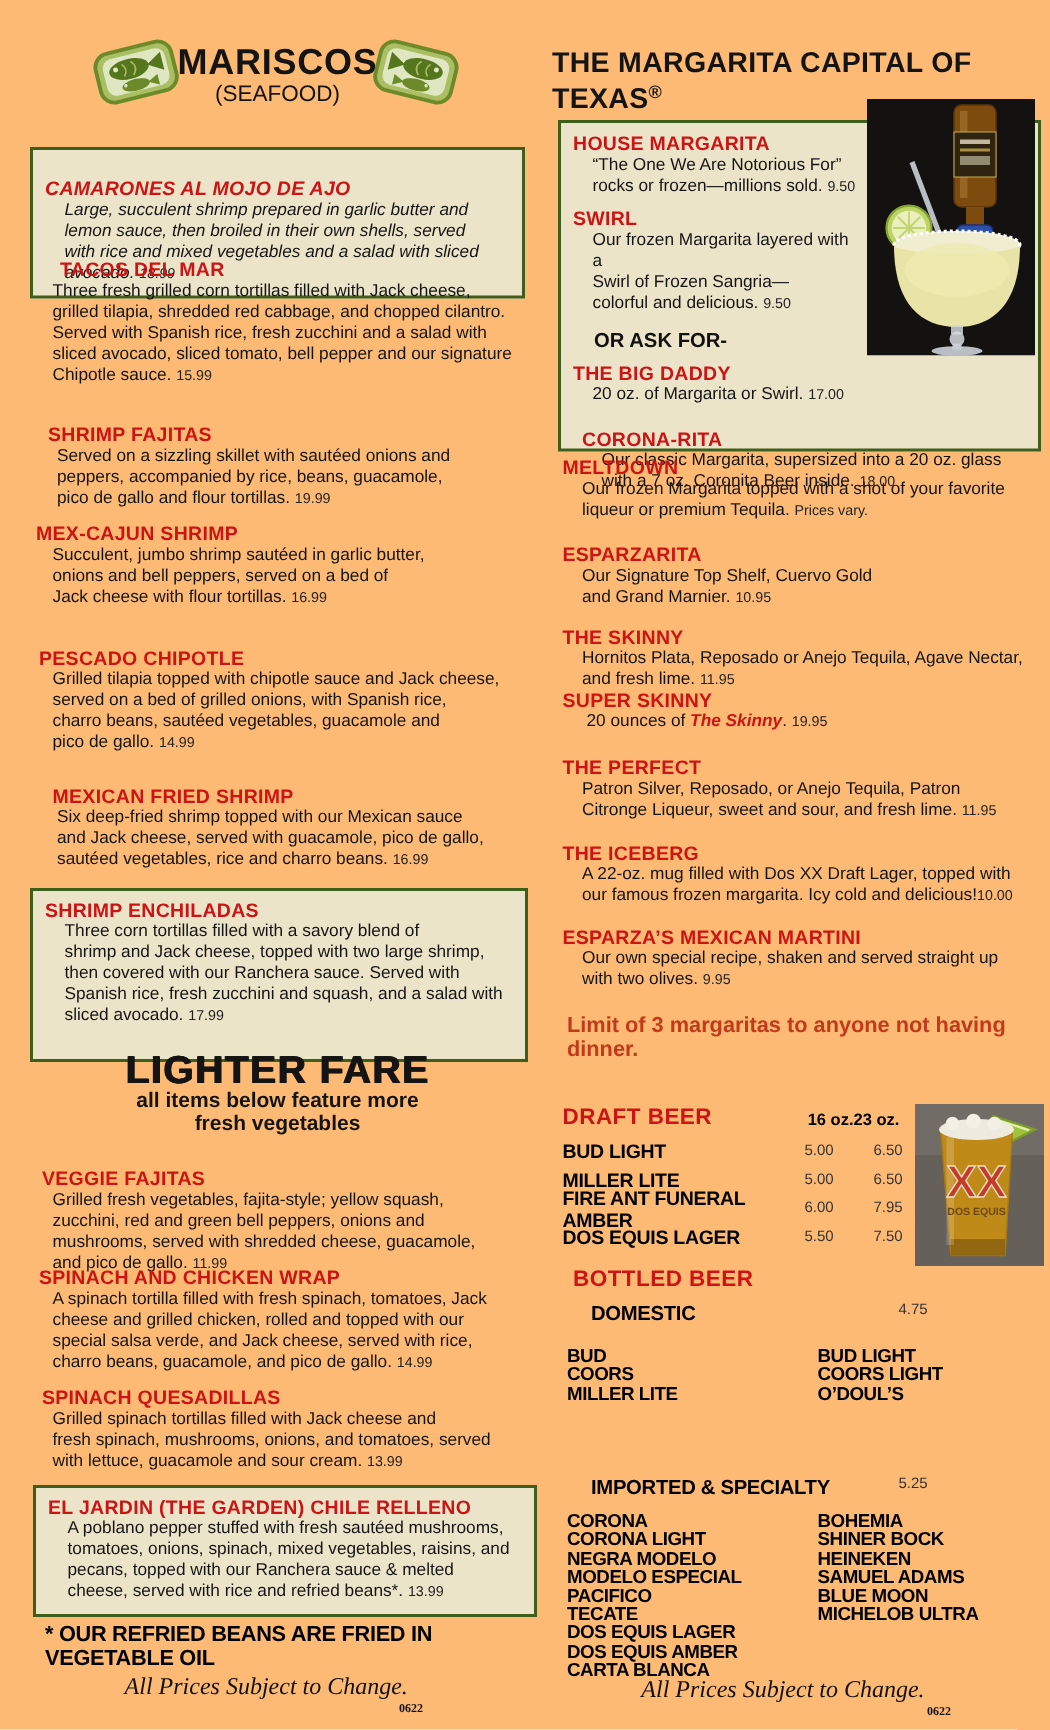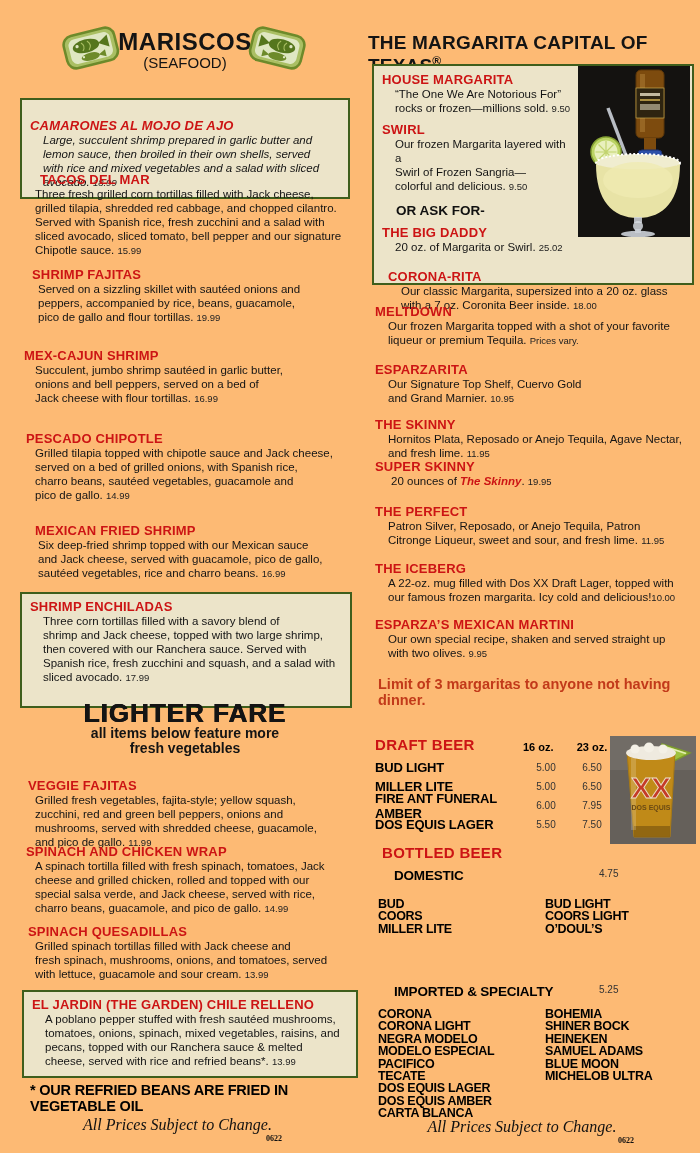--- a/index.html
+++ b/index.html
@@ -83,21 +83,21 @@
 
   <div class="abs" style="left:22px;top:172px;width:330px;">
     <div class="name" style="margin-left:18px;">TACOS DEL MAR</div>
     <div class="desc"><span class="txt">Three fresh grilled corn tortillas filled with Jack cheese,
 grilled tilapia, shredded red cabbage, and chopped cilantro.
 Served with Spanish rice, fresh zucchini and a salad with
 sliced avocado, sliced tomato, bell pepper and our signature
 Chipotle sauce.</span> <span class="price">15.99</span></div>
   </div>
 
-  <div class="abs" style="left:22px;top:267px;width:330px;">
+  <div class="abs" style="left:22px;top:282px;width:330px;">
     <div class="name" style="margin-left:10px;">SHRIMP FAJITAS</div>
     <div class="desc" style="padding-left:16px;"><span class="txt">Served on a sizzling skillet with sautéed onions and
 peppers, accompanied by rice, beans, guacamole,
 pico de gallo and flour tortillas.</span> <span class="price">19.99</span></div>
   </div>
 
   <div class="abs" style="left:22px;top:348px;width:330px;">
     <div class="name" style="margin-left:2px;">MEX-CAJUN SHRIMP</div>
     <div class="desc"><span class="txt">Succulent, jumbo shrimp sautéed in garlic butter,
 onions and bell peppers, served on a bed of
@@ -167,37 +167,37 @@
 
   <div class="abs footnote" style="left:30px;top:1082px;width:330px;">* OUR REFRIED BEANS ARE FRIED IN VEGETABLE OIL</div>
 
   <div class="abs allprices center" style="left:20px;top:1116px;width:315px;">All Prices Subject to Change.</div>
   <div class="abs code" style="left:266px;top:1134px;">0622</div>
 
   <div class="abs marg-title" style="left:368px;top:32px;width:330px;">
     <span>THE MARGARITA CAPITAL OF TEXAS</span><sup>®</sup>
   </div>
 
-  <div class="abs boxed" style="left:372px;top:64px;width:302px;padding:6px 8px;height:205px;">
+  <div class="abs boxed" style="left:372px;top:80px;width:302px;padding:6px 8px;height:205px;">
     <div style="width:192px;">
       <div>
         <div class="name">HOUSE MARGARITA</div>
         <div class="desc"><span class="txt">“The One We Are Notorious For”</span></div>
         <div class="desc"><span class="txt">rocks or frozen—millions sold.</span> <span class="price">9.50</span></div>
       </div>
       <div style="margin-top:6px;">
         <div class="name">SWIRL</div>
         <div class="desc"><span class="txt">Our frozen Margarita layered with a
 Swirl of Frozen Sangria—
 colorful and delicious.</span> <span class="price">9.50</span></div>
       </div>
       <div class="asklabel" style="margin:9px 0 0 14px;">OR ASK FOR-</div>
       <div style="margin-top:7px;">
         <div class="name">THE BIG DADDY</div>
-        <div class="desc"><span class="txt">20 oz. of Margarita or Swirl.</span> <span class="price">25.02</span></div>
+        <div class="desc"><span class="txt">20 oz. of Margarita or Swirl.</span> <span class="price">17.00</span></div>
       </div>
     </div>
     <div style="margin-top:14px;margin-left:6px;">
       <div class="name">CORONA-RITA</div>
       <div class="desc"><span class="txt">Our classic Margarita, supersized into a 20 oz. glass
 with a 7 oz. Coronita Beer inside.</span> <span class="price">18.00</span></div>
     </div>
   </div>
 
   <div class="abs" style="left:578px;top:66px;width:112px;height:171px;">
@@ -264,22 +264,22 @@
     <div class="name">ESPARZA’S MEXICAN MARTINI</div>
     <div class="desc"><span class="txt">Our own special recipe, shaken and served straight up
 with two olives.</span> <span class="price">9.95</span></div>
   </div>
 
   <div class="abs limit" style="left:378px;top:676px;width:320px;">Limit of 3 margaritas to anyone not having dinner.</div>
 
   <div class="abs" style="left:375px;top:736px;width:240px;">
     <div style="display:flex;align-items:flex-end;">
       <div class="beer-head" style="width:148px;">DRAFT BEER</div>
-      <div class="oz" style="width:46px;text-align:left;">16 oz.</div>
-      <div class="oz" style="width:46px;text-align:center;">23 oz.</div>
+      <div class="oz" style="width:46px;text-align:right;">16 oz.</div>
+      <div class="oz" style="width:46px;text-align:left;">23 oz.</div>
     </div>
     <div style="display:grid;grid-template-columns:148px 46px 46px;grid-auto-rows:19px;align-items:center;margin-top:5px;">
       <div class="beer-name">BUD LIGHT</div>
       <div class="bprice" style="text-align:center;">5.00</div>
       <div class="bprice" style="text-align:center;">6.50</div>
       <div class="beer-name">MILLER LITE</div>
       <div class="bprice" style="text-align:center;">5.00</div>
       <div class="bprice" style="text-align:center;">6.50</div>
       <div class="beer-name">FIRE ANT FUNERAL AMBER</div>
       <div class="bprice" style="text-align:center;">6.00</div>

